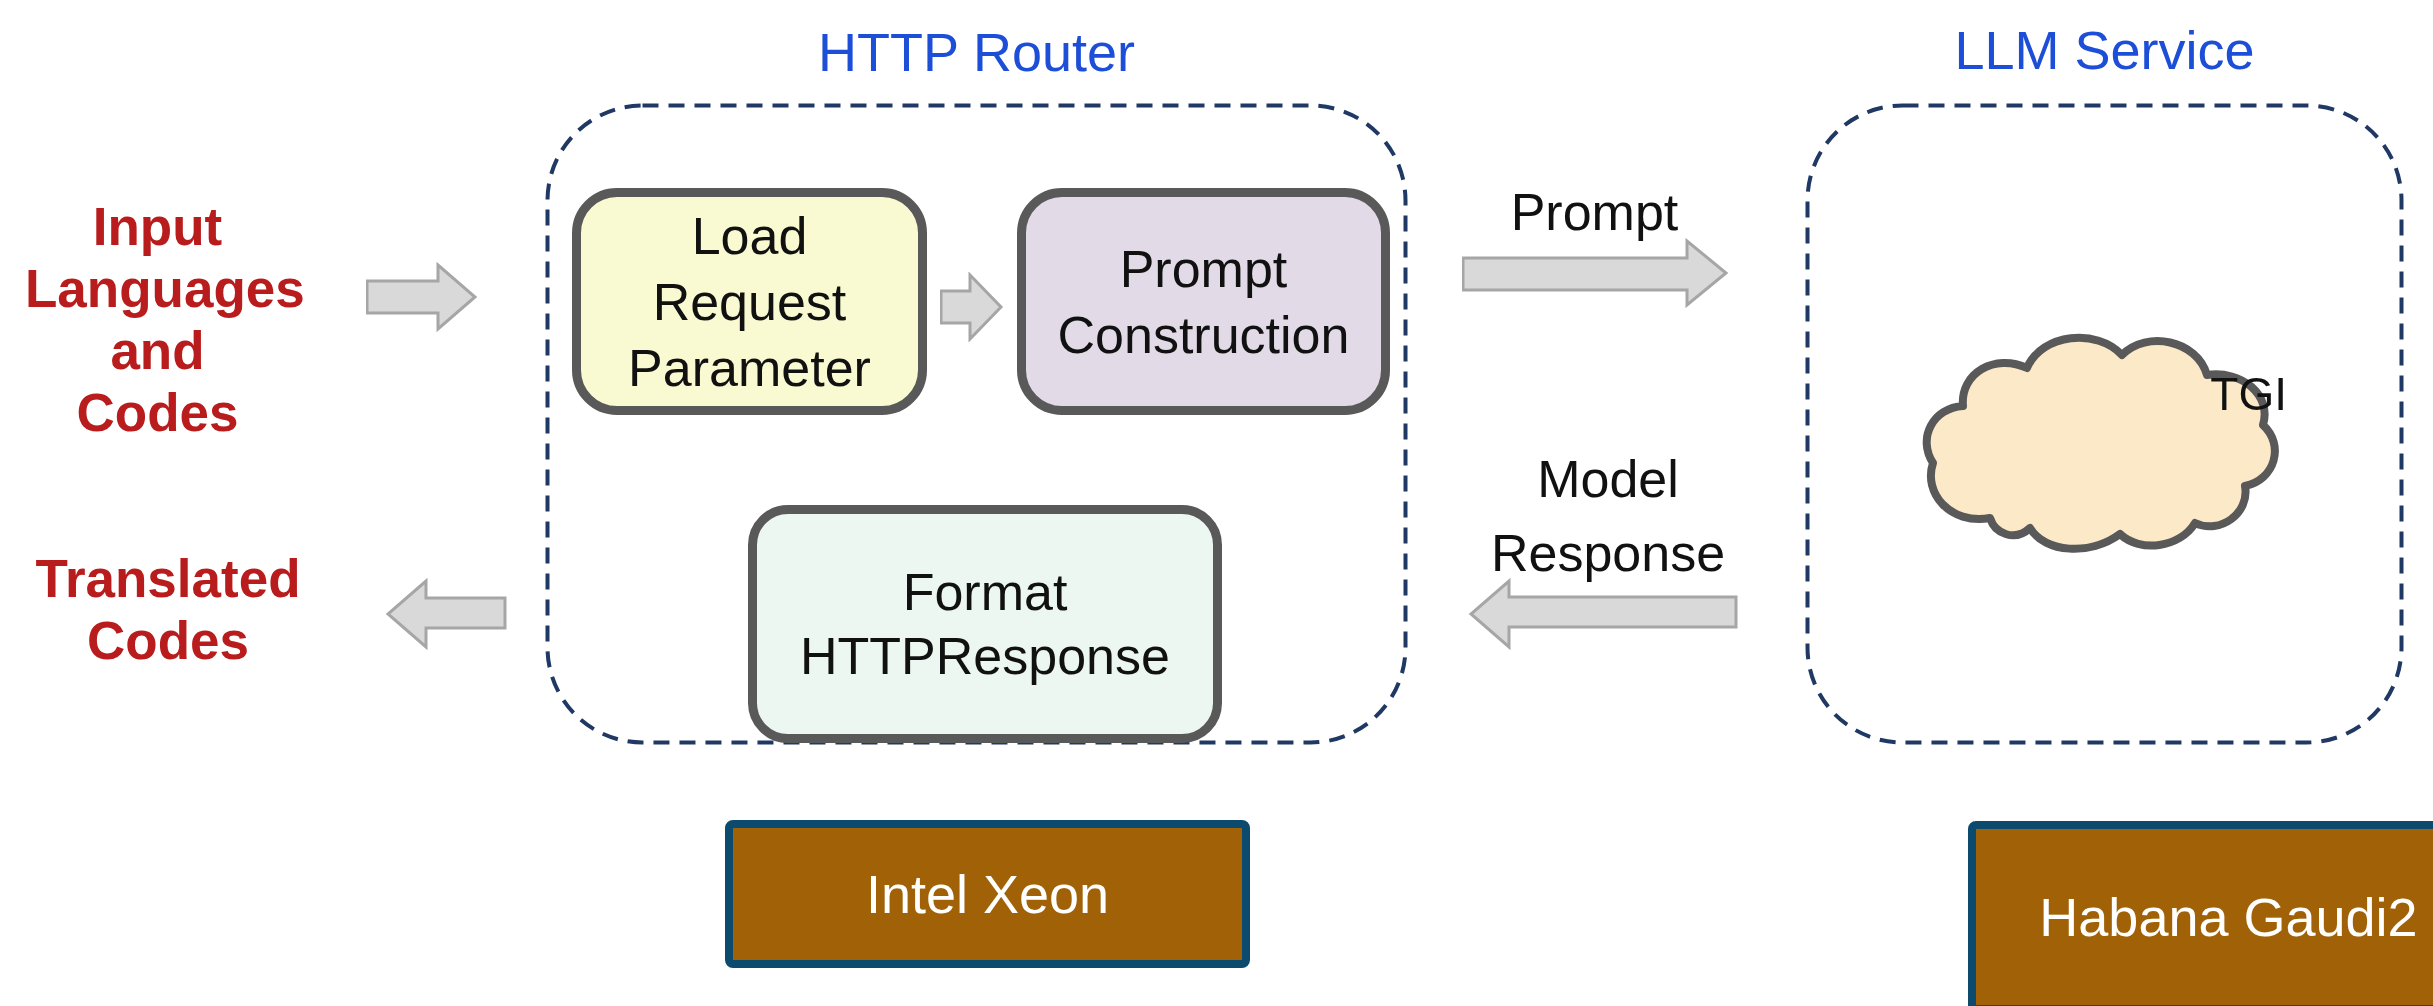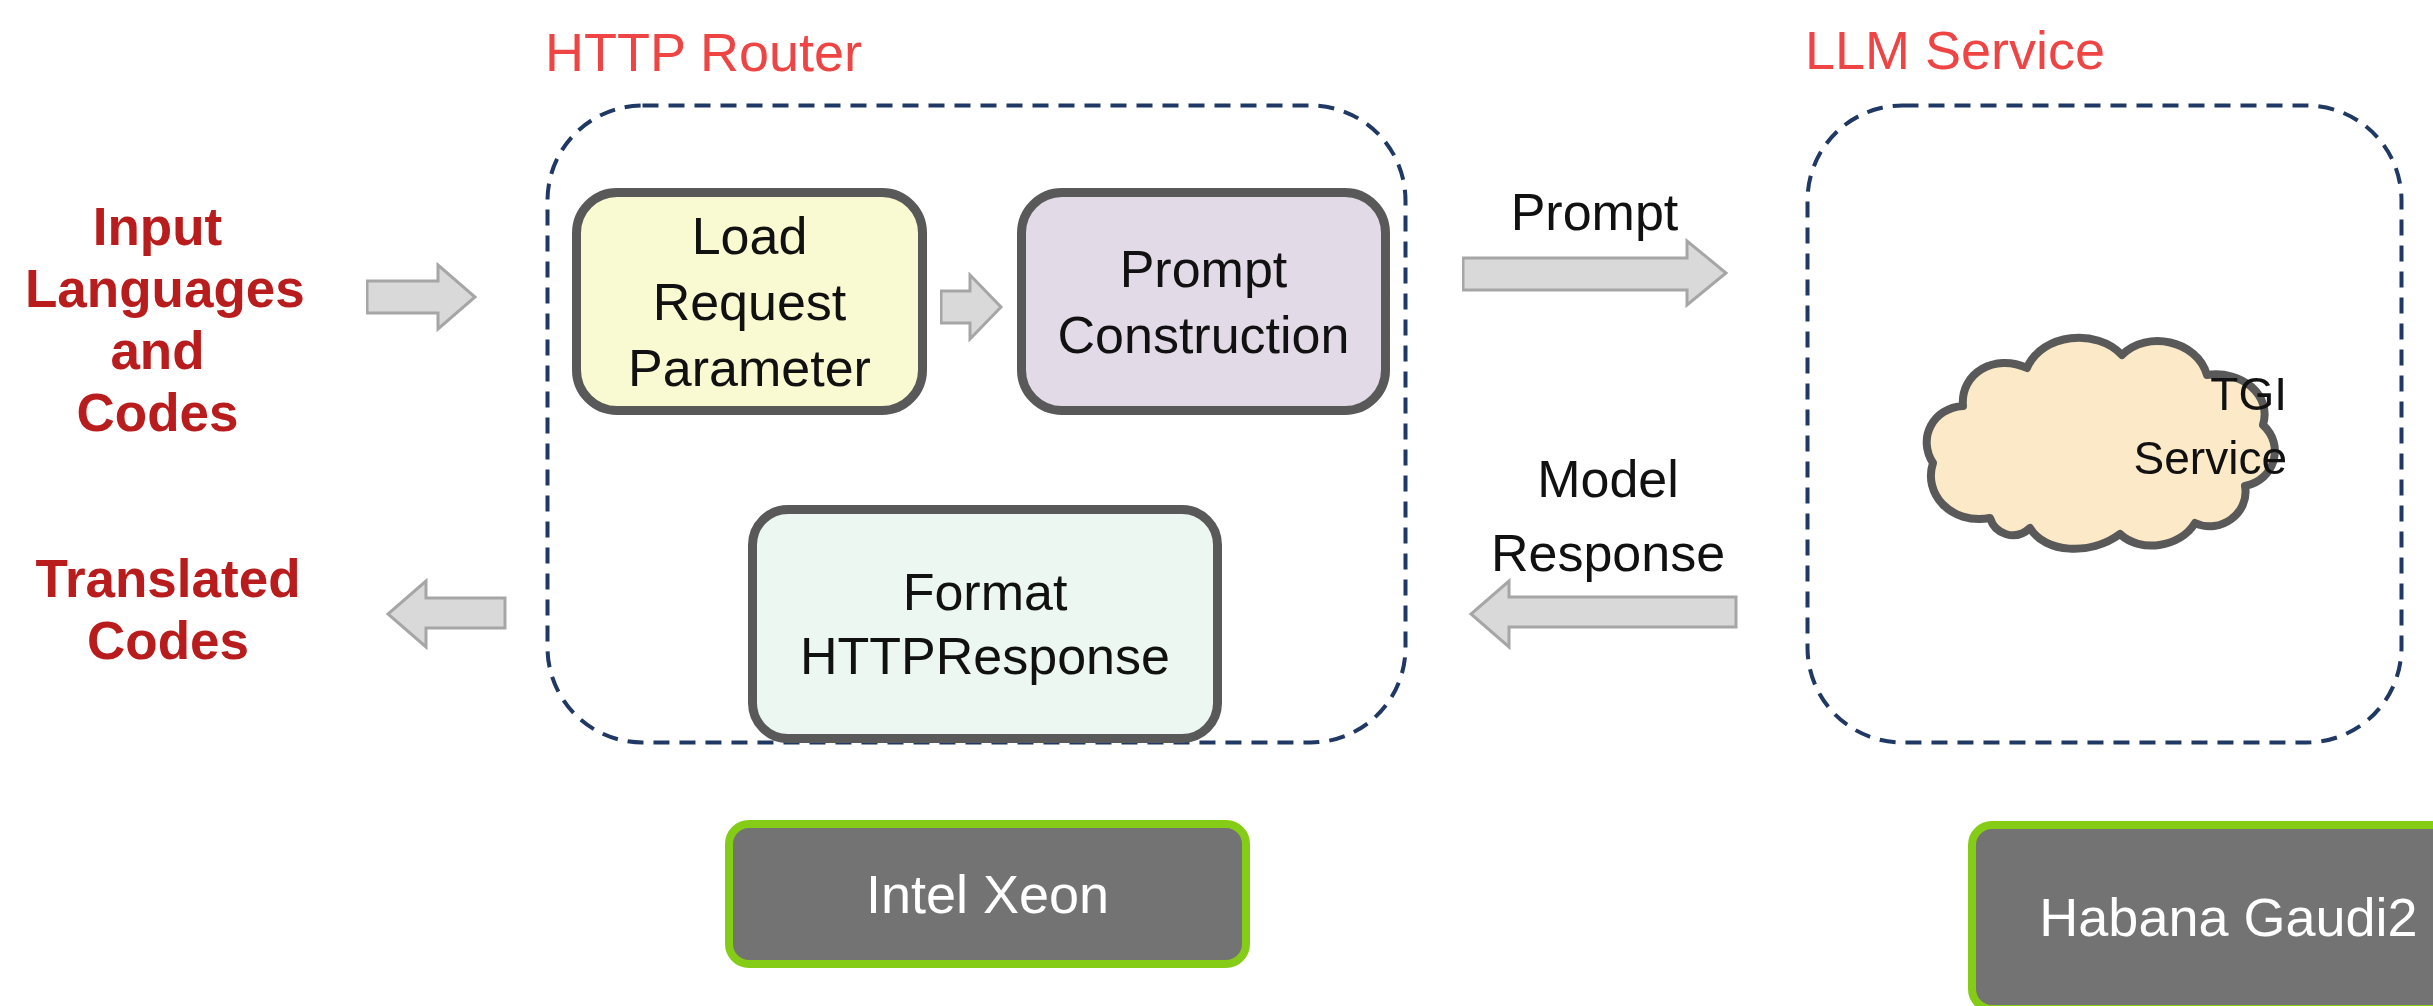--- a/index.html
+++ b/index.html
@@ -17,44 +17,44 @@
     color:#b91c1c;
     font-weight:bold;
     font-size:53px;
     line-height:62px;
     text-align:center;
   }
   .red-label span{display:block;}
   .section-title{
     font-size:54px;
     line-height:60px;
-    text-align:left;
-    color:#ef4444;
+    text-align:center;
+    color:#1d4ed8;
   }
   .flow-label{
     font-size:52px;
     line-height:60px;
     text-align:center;
     color:#111111;
   }
   .flow-label span{display:block;}
   .node-box{
     box-sizing:border-box;
     border:9px solid #595959;
     border-radius:45px;
     font-size:52px;
     line-height:66px;
     color:#111111;
   }
   .node-box .box-text span{display:block;}
   .hw-box{
     box-sizing:border-box;
-    border:8px solid #84cc16;
-    border-radius:24px;
-    background:#737373;
+    border:8px solid #0c4a6e;
+    border-radius:8px;
+    background:#a16207;
     color:#ffffff;
     font-size:54px;
   }
   .cloud-text{
     font-size:46px;
     line-height:64px;
     text-align:right;
     color:#111111;
   }
   .cloud-text span{display:block;}
@@ -149,21 +149,20 @@
              C 327,52 357,77 348,107
              C 370,127 360,162 330,168
              C 335,195 305,217 280,205
              C 265,230 225,235 205,216
              C 175,238 130,235 115,210
              C 100,224 80,216 75,200 Z" fill="#FBE9C7" stroke="#595959" stroke-width="8" stroke-linejoin="round"></path>
   </svg>
 
   <div class="abs cloud-text" style="left:1915px;top:362px;width:372px;">
     <span>TGI</span>
-    <span>Service</span>
   </div>
 
   <div class="abs hw-box center-text" style="left:725px;top:820px;width:525px;height:148px;">
     <span>Intel Xeon</span>
   </div>
 
   <div class="abs hw-box center-text" style="left:1968px;top:821px;width:521px;height:192px;">
     <span>Habana Gaudi2</span>
   </div>
 

